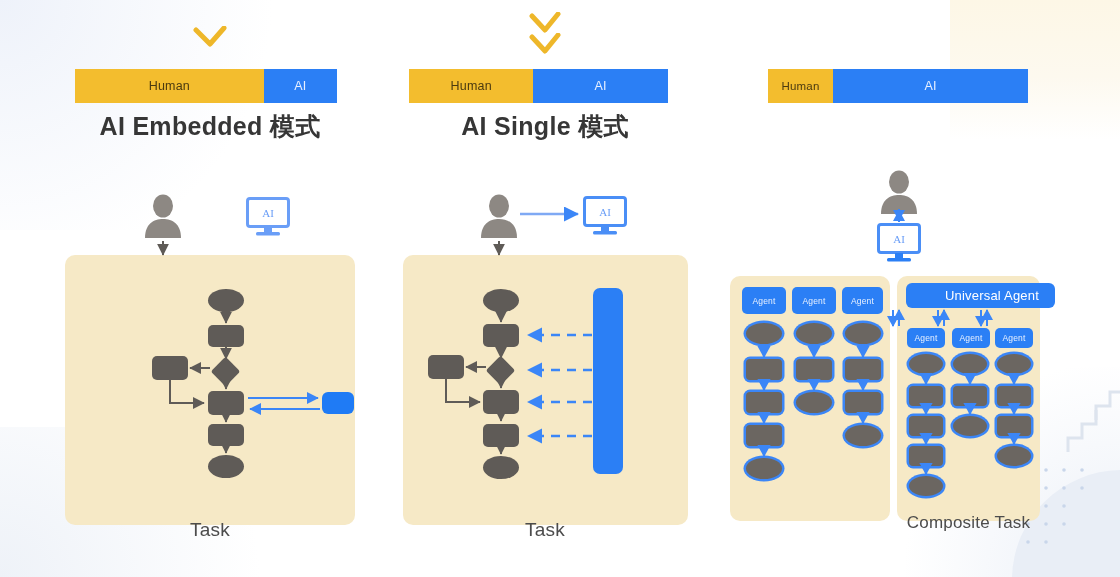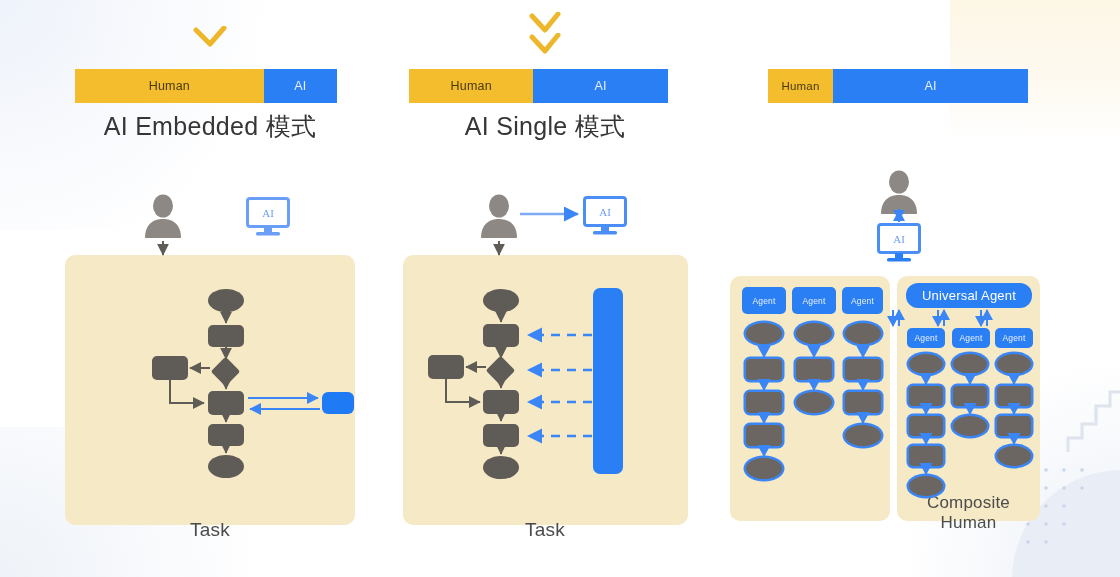--- a/index.html
+++ b/index.html
@@ -29,21 +29,21 @@
   .chev{position:absolute;left:50%;width:34px;height:22px;transform:translateX(-50%);}
   .chev svg{display:block;width:34px;height:22px;}
 
   .split-bar{position:absolute;left:0;right:0;display:flex;height:34px;overflow:hidden;}
   .seg{display:flex;align-items:center;justify-content:center;height:100%;
        font-size:12.5px;letter-spacing:.2px;}
   .seg-human{background:#f3bd2e;color:#4a3a10;}
   .seg-ai{background:#2b7ff5;color:#e8f0ff;}
 
   .panel-title{position:absolute;left:0;right:0;text-align:center;
-    font-size:25px;font-weight:400;color:#363636;letter-spacing:.3px;white-space:nowrap;}
+    font-size:25px;font-weight:700;color:#363636;letter-spacing:.3px;white-space:nowrap;}
   .person{position:absolute;width:42px;height:48px;}
   .person svg{display:block;width:42px;height:48px;}
   .monitor{position:absolute;width:46px;height:42px;}
   .monitor svg{display:block;width:46px;height:42px;}
 
   
   .taskbox{position:absolute;background:#f6e9c6;border-radius:10px;}
   .task-label{position:absolute;left:0;right:0;bottom:14px;text-align:center;
     font-size:19px;color:#4c4c4c;letter-spacing:.2px;}
 
@@ -54,23 +54,23 @@
   .sh-dia{transform:rotate(45deg);border-radius:3px;}
 
   
   .ashape{position:absolute;background:#6b6661;box-shadow:0 0 0 2.5px #3b86f7;}
   .ash-rect{border-radius:4px;}
   .ash-ell{border-radius:50%;}
 
   .agentbox{position:absolute;background:#2b7ff5;border-radius:5px;
     display:flex;align-items:center;justify-content:center;
     color:#e9f1ff;font-size:8.5px;letter-spacing:.2px;}
-  .uagent{position:absolute;background:#2b7ff5;border-radius:12px;
+  .uagent{position:absolute;background:#2b7ff5;border-radius:6px;
     display:flex;align-items:center;justify-content:center;
-    color:#ffffff;font-size:13px;letter-spacing:.2px;}
+    color:#ffffff;font-size:13px;letter-spacing:.2px;padding-left:23px;}
 
   .bluebar{position:absolute;background:#2b7ff5;border-radius:7px;}
   .bluebox{position:absolute;background:#1f7bf5;border-radius:6px;}
 
   
   .ovl{position:absolute;left:0;top:0;width:1120px;height:577px;pointer-events:none;}
 </style>
 </head>
 <body>
 
@@ -304,21 +304,21 @@
     <div class="ashape ash-ell" style="left:66px;top:323px;width:36px;height:21px;"></div>
     <div class="ashape ash-rect" style="left:66px;top:359px;width:36px;height:21px;"></div>
     <div class="ashape ash-ell" style="left:66px;top:392px;width:36px;height:21px;"></div>
 
     <div class="ashape ash-ell" style="left:115px;top:323px;width:36px;height:21px;"></div>
     <div class="ashape ash-rect" style="left:115px;top:359px;width:36px;height:21px;"></div>
     <div class="ashape ash-rect" style="left:115px;top:392px;width:36px;height:21px;"></div>
     <div class="ashape ash-ell" style="left:115px;top:425px;width:36px;height:21px;"></div>
 
     <div class="taskbox" style="left:167px;top:276px;width:143px;height:245px;"></div>
-    <div class="task-label" style="left:167px;width:143px;bottom:44px;font-size:17px;">Composite Human</div>
+    <div class="task-label" style="left:167px;width:143px;bottom:44px;font-size:17px;">Composite Task</div>
 
     <div class="uagent" style="left:176px;top:283px;width:126px;height:25px;">
         <span>Universal Agent</span>
       </div>
 
     <div class="agentbox" style="left:177px;top:328px;width:38px;height:20px;">
         <span>Agent</span>
       </div>
     <div class="agentbox" style="left:222px;top:328px;width:38px;height:20px;">
         <span>Agent</span>

